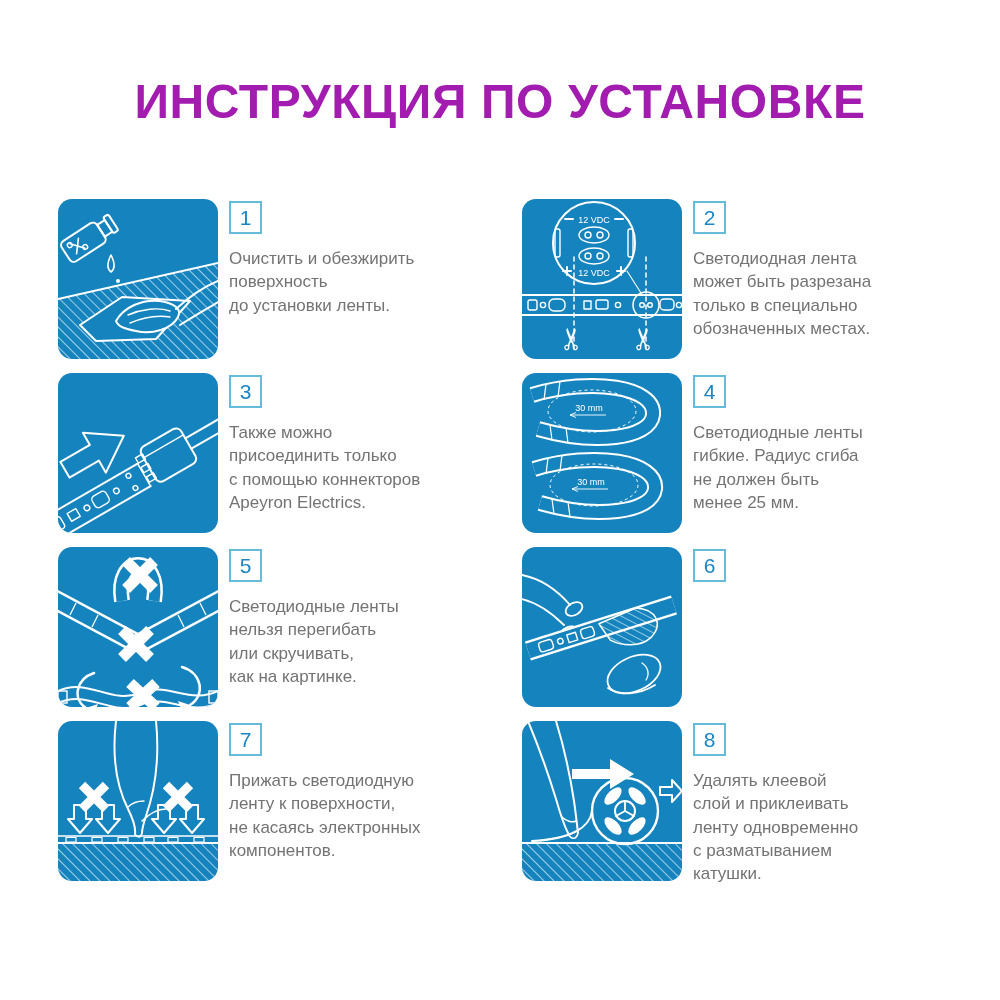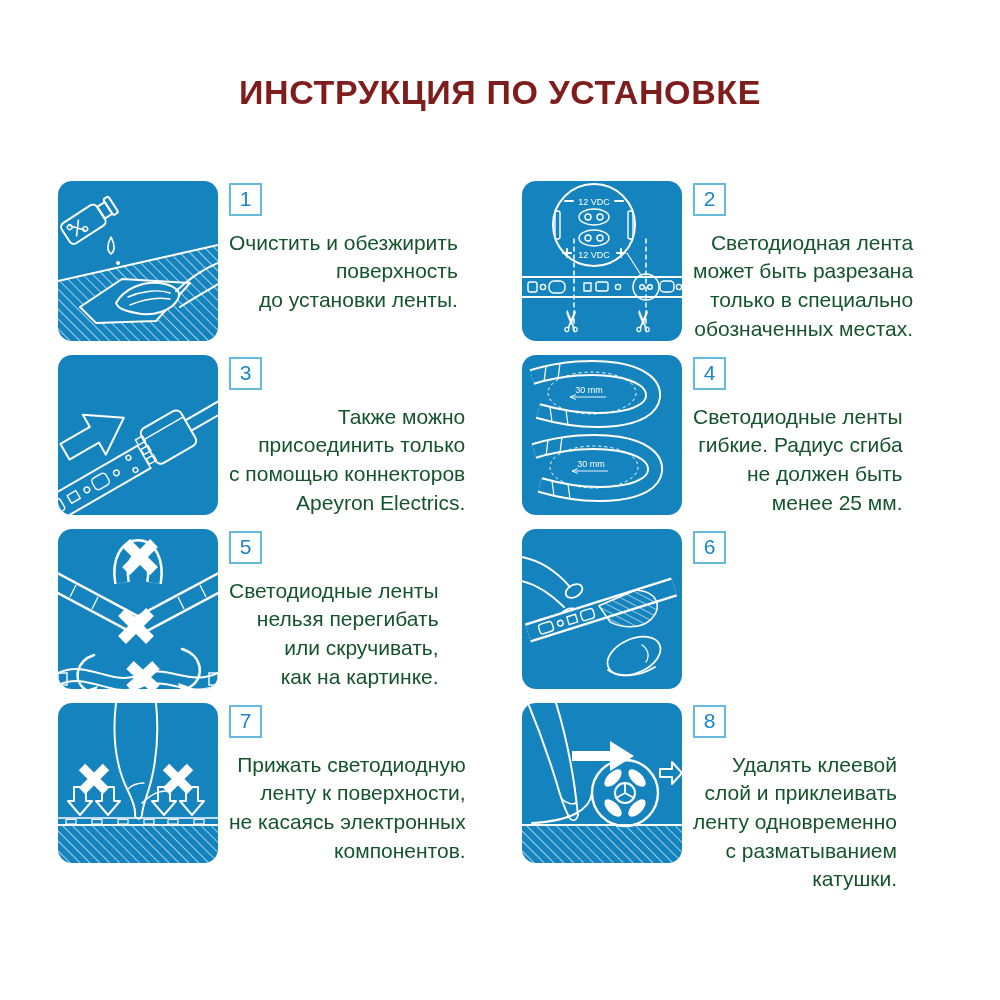--- a/index.html
+++ b/index.html
@@ -1,28 +1,28 @@
 <!DOCTYPE html>
 <html><head>
 <meta charset="utf-8">
 <style>
   html,body{margin:0;padding:0;background:#fff;}
   .page{width:1000px;height:1000px;background:#ffffff;overflow:hidden;
         font-family:"Liberation Sans", sans-serif;}
-  .title{padding-top:70px;text-align:center;color:#7f1d1d;font-weight:bold;
-         font-size:34px;line-height:1.32;letter-spacing:.6px;}
+  .title{padding-top:70px;text-align:center;color:#a21caf;font-weight:bold;
+         font-size:48px;line-height:1.32;letter-spacing:.6px;}
   .grid{display:grid;grid-template-columns:1fr 1fr;grid-template-rows:repeat(4,160px);
         column-gap:26px;row-gap:14px;padding:66px 40px 0 58px;}
   .step{display:flex;gap:11px;align-items:flex-start;}
   .tile{width:160px;height:160px;flex:0 0 160px;background:#1584be;border-radius:14px;overflow:hidden;}
   .tile svg{display:block;width:160px;height:160px;}
   .step-body{padding-top:2px;}
   .num{width:29px;height:29px;border:2px solid #66bbdb;background:#fff;color:#1b86c3;
        font-size:21px;display:flex;align-items:center;justify-content:center;margin-bottom:13px;}
-  .step-text{font-size:21px;line-height:1.36;color:#14532d;white-space:pre-line;text-align:right;}
+  .step-text{font-size:17px;line-height:1.36;color:#737373;white-space:pre-line;}
   svg text{font-family:"Liberation Sans", sans-serif;}
 </style>
 </head>
 <body>
 
 <div class="page">
 
   <div class="title">
     <div>ИНСТРУКЦИЯ ПО УСТАНОВКЕ</div>
   </div>

